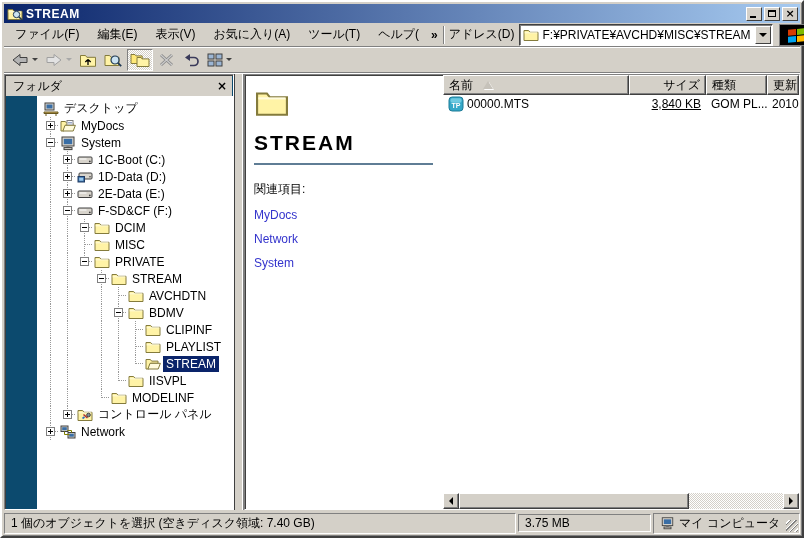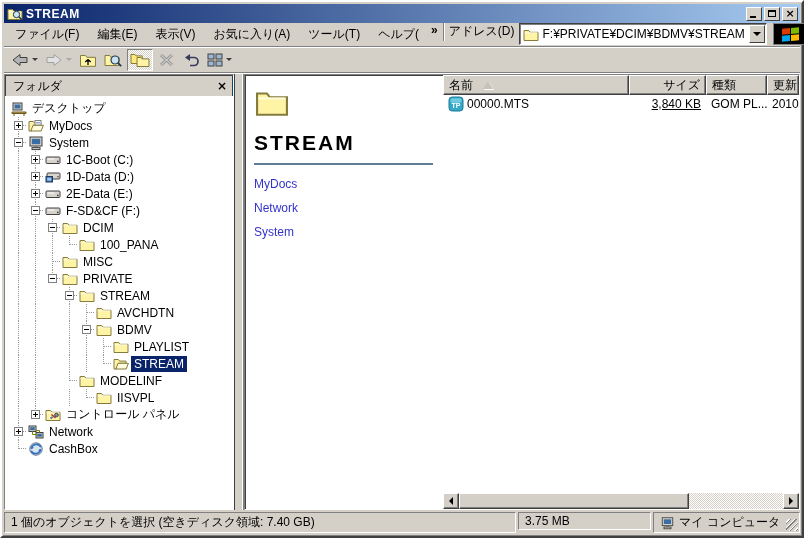--- a/index.html
+++ b/index.html
@@ -15,21 +15,21 @@
     background:linear-gradient(to right, var(--t1,#0a246a), var(--t2,#a6caf0)); }
   .titletext { color:#fff; font-weight:bold; font-size:12px; letter-spacing:.5px; flex:1; white-space:nowrap; overflow:hidden; }
   .winbtns { display:flex; gap:2px; }
   .winbtn { width:16px; height:14px; background:#d4d0c8; border:1px solid; border-color:#fff #404040 #404040 #fff;
     position:relative; padding:0; cursor:default; }
   .glyph-min { position:absolute; left:3px; bottom:2px; width:6px; height:2px; background:#000; }
   .glyph-max { position:absolute; left:3px; top:2px; width:8px; height:7px; border:1px solid #000; border-top-width:2px; }
   .glyph-close { position:absolute; inset:0; font:bold 11px "DejaVu Sans",sans-serif; line-height:12px; text-align:center; color:#000; }
 
   
-  .menurow { height:24px; flex:0 0 24px; display:flex; align-items:flex-start; border-bottom:1px solid #808080;
+  .menurow { height:24px; flex:0 0 24px; display:flex; align-items:center; border-bottom:1px solid #808080;
     box-shadow:0 1px 0 #ffffff; padding:0 2px; }
   .menu-item { padding:3px 9px; white-space:nowrap; }
   .chevron { padding:0 3px; font-weight:bold; color:#000; }
   .band-sep { width:2px; height:18px; border-left:1px solid #808080; border-right:1px solid #fff; margin:0 4px 0 2px; }
   .addr-label { white-space:nowrap; padding:0 4px 0 0; }
   .addr-combo { flex:1; height:22px; background:#fff; border:1px solid; border-color:#404040 #fff #fff #404040;
     box-shadow: inset 1px 1px 0 #808080; display:flex; align-items:center; gap:4px; padding:1px 1px 1px 3px; }
   .addr-text { flex:1; white-space:nowrap; overflow:hidden; }
   .combo-btn { width:16px; height:18px; background:#d4d0c8; border:1px solid; border-color:#fff #404040 #404040 #fff;
     display:flex; align-items:center; justify-content:center; padding:0; }
@@ -52,21 +52,21 @@
   
   .content { flex:1; display:flex; min-height:0; padding:1px 0 0 0; }
 
   .leftpane { flex:0 0 230px; display:flex; flex-direction:column; background:#0c4a6e;
     border:1px solid #808080; border-right-color:#fff; border-bottom-color:#fff;
     box-shadow: inset 1px 1px 0 #404040; min-height:0; }
   .paneheader { flex:0 0 20px; background:#d4d0c8; display:flex; align-items:center; padding:0 2px 0 7px;
     margin:1px 1px 0 1px; }
   .paneheader span { flex:1; }
   .pane-close { width:16px; height:15px; border:none; background:transparent; font:bold 12px "DejaVu Sans",sans-serif; line-height:13px; text-align:center; padding:0; }
-  .tree { flex:1; overflow:hidden; background:#fff; padding:4px 0 0 5px; position:relative; }
+  .tree { flex:1; overflow:hidden; background:#fff; padding:4px 0 0 5px; position:relative;margin-left:32px; }
   .trow { height:17px; display:flex; align-items:center; white-space:nowrap; }
   .tcell { width:17px; height:17px; position:relative; flex:0 0 17px; }
   .gv::before { content:''; position:absolute; left:8px; top:0; bottom:0; width:1px;
     background:repeating-linear-gradient(to bottom,#999 0 1px,transparent 1px 2px); }
   .exp::before { content:''; position:absolute; left:8px; top:0; bottom:0; width:1px;
     background:repeating-linear-gradient(to bottom,#999 0 1px,transparent 1px 2px); }
   .exp.last::before { bottom:8px; }
   .exp::after { content:''; position:absolute; left:9px; right:1px; top:8px; height:1px;
     background:repeating-linear-gradient(to right,#999 0 1px,transparent 1px 2px); }
   .pm { position:absolute; left:4px; top:4px; width:9px; height:9px; background:#fff; border:1px solid #808080; z-index:2; }
@@ -109,21 +109,21 @@
   .tri-l { width:0; height:0; border-top:4px solid transparent; border-bottom:4px solid transparent; border-right:4px solid #000; }
   .tri-r { width:0; height:0; border-top:4px solid transparent; border-bottom:4px solid transparent; border-left:4px solid #000; }
   .scroll-track { flex:1; position:relative;
     background-image:linear-gradient(45deg,#fff 25%,transparent 25%,transparent 75%,#fff 75%),
                      linear-gradient(45deg,#fff 25%,transparent 25%,transparent 75%,#fff 75%);
     background-size:2px 2px; background-position:0 0,1px 1px; background-color:#d4d0c8; }
   .scroll-thumb { position:absolute; left:0; top:0; height:16px; width:71%; background:#d4d0c8;
     border:1px solid; border-color:#fff #404040 #404040 #fff; box-shadow: inset -1px -1px 0 #808080; }
 
   
-  .statusbar { flex:0 0 22px; display:flex; gap:2px; margin-top:2px; align-items:flex-start;border-radius:7px; }
+  .statusbar { flex:0 0 22px; display:flex; gap:2px; margin-top:2px; align-items:center;border-radius:7px; }
   .status-panel { border:1px solid; border-color:#808080 #fff #fff #808080; padding:1px 6px; display:flex; align-items:center; gap:4px;
     white-space:nowrap; overflow:hidden; }
   .sp1 { flex:0 0 512px; }
   .sp2 { flex:0 0 133px; }
   .sp3 { flex:1; position:relative; padding-right:14px; }
   .grip { position:absolute; right:1px; bottom:1px; width:12px; height:12px;
     background:repeating-linear-gradient(135deg, transparent 0 2px, #fff 2px 3px, #808080 3px 4px); }
 
   .icon { display:inline-flex; align-items:center; justify-content:center; }
 </style>
@@ -167,21 +167,21 @@
     <span class="chevron">»</span>
     <div class="band-sep"></div>
     <span class="addr-label">アドレス(D)</span>
     <div class="addr-combo">
       <span class="icon">
           <svg width="16" height="15" viewBox="0 0 16 15">
             <path d="M1 3.5h4.6l1.4 1.8h8v8.2H1z" fill="#FFF3A6" stroke="#847B3C"></path>
             <path d="M1.6 5.8h12.8" stroke="#FFFBDD"></path>
           </svg>
         </span>
-      <span class="addr-text">F:¥PRIVATE¥DCIM¥BDMV¥STREAM</span>
+      <span class="addr-text">F:¥PRIVATE¥AVCHD¥MISC¥STREAM</span>
       <button class="combo-btn">
           <span class="arrow-down"></span>
         </button>
     </div>
     <div class="throbber">
         <svg width="24" height="18" viewBox="0 0 24 18">
           <g transform="skewY(-5) translate(3,4)">
             <rect x="0" y="0" width="8" height="6" fill="#D83B01"></rect>
             <rect x="9" y="0" width="8" height="6" fill="#7FBA00"></rect>
             <rect x="0" y="7" width="8" height="6" fill="#00A4EF"></rect>
@@ -375,33 +375,20 @@
               <svg width="16" height="15" viewBox="0 0 16 15">
                 <path d="M1 3.5h4.6l1.4 1.8h8v8.2H1z" fill="#FFF3A6" stroke="#847B3C"></path>
                 <path d="M1.6 5.8h12.8" stroke="#FFFBDD"></path>
               </svg>
             </span>
             <span class="tlabel">DCIM</span>
           </div>
           <div class="trow">
             <span class="tcell gv"></span>
             <span class="tcell gv"></span>
-            <span class="tcell gv"></span>
-            <span class="tcell exp last"></span>
-            <span class="ticon icon">
-              <svg width="16" height="15" viewBox="0 0 16 15">
-                <path d="M1 3.5h4.6l1.4 1.8h8v8.2H1z" fill="#FFF3A6" stroke="#847B3C"></path>
-                <path d="M1.6 5.8h12.8" stroke="#FFFBDD"></path>
-              </svg>
-            </span>
-            <span class="tlabel">100_PANA</span>
-          </div>
-          <div class="trow">
-            <span class="tcell gv"></span>
-            <span class="tcell gv"></span>
             <span class="tcell exp"></span>
             <span class="ticon icon">
               <svg width="16" height="15" viewBox="0 0 16 15">
                 <path d="M1 3.5h4.6l1.4 1.8h8v8.2H1z" fill="#FFF3A6" stroke="#847B3C"></path>
                 <path d="M1.6 5.8h12.8" stroke="#FFFBDD"></path>
               </svg>
             </span>
             <span class="tlabel">MISC</span>
           </div>
           <div class="trow">
@@ -469,20 +456,35 @@
             <span class="tcell"></span>
             <span class="tcell gv"></span>
             <span class="tcell gv"></span>
             <span class="tcell exp"></span>
             <span class="ticon icon">
               <svg width="16" height="15" viewBox="0 0 16 15">
                 <path d="M1 3.5h4.6l1.4 1.8h8v8.2H1z" fill="#FFF3A6" stroke="#847B3C"></path>
                 <path d="M1.6 5.8h12.8" stroke="#FFFBDD"></path>
               </svg>
             </span>
+            <span class="tlabel">CLIPINF</span>
+          </div>
+          <div class="trow">
+            <span class="tcell gv"></span>
+            <span class="tcell gv"></span>
+            <span class="tcell"></span>
+            <span class="tcell gv"></span>
+            <span class="tcell gv"></span>
+            <span class="tcell exp"></span>
+            <span class="ticon icon">
+              <svg width="16" height="15" viewBox="0 0 16 15">
+                <path d="M1 3.5h4.6l1.4 1.8h8v8.2H1z" fill="#FFF3A6" stroke="#847B3C"></path>
+                <path d="M1.6 5.8h12.8" stroke="#FFFBDD"></path>
+              </svg>
+            </span>
             <span class="tlabel">PLAYLIST</span>
           </div>
           <div class="trow">
             <span class="tcell gv"></span>
             <span class="tcell gv"></span>
             <span class="tcell"></span>
             <span class="tcell gv"></span>
             <span class="tcell gv"></span>
             <span class="tcell exp last"></span>
             <span class="ticon icon">
@@ -490,42 +492,42 @@
                 <path d="M1 3.5h4.4l1.2 1.6h6.4v2.2H5.6L3.8 13H1z" fill="#FFF3A6" stroke="#847B3C"></path>
                 <path d="M5 7.3h10.4L13.2 13H2.9z" fill="#FFFBDD" stroke="#847B3C"></path>
               </svg>
             </span>
             <span class="tlabel sel">STREAM</span>
           </div>
           <div class="trow">
             <span class="tcell gv"></span>
             <span class="tcell gv"></span>
             <span class="tcell"></span>
+            <span class="tcell gv"></span>
             <span class="tcell exp last"></span>
             <span class="ticon icon">
               <svg width="16" height="15" viewBox="0 0 16 15">
                 <path d="M1 3.5h4.6l1.4 1.8h8v8.2H1z" fill="#FFF3A6" stroke="#847B3C"></path>
                 <path d="M1.6 5.8h12.8" stroke="#FFFBDD"></path>
               </svg>
             </span>
+            <span class="tlabel">IISVPL</span>
+          </div>
+          <div class="trow">
+            <span class="tcell gv"></span>
+            <span class="tcell gv"></span>
+            <span class="tcell"></span>
+            <span class="tcell exp last"></span>
+            <span class="ticon icon">
+              <svg width="16" height="15" viewBox="0 0 16 15">
+                <path d="M1 3.5h4.6l1.4 1.8h8v8.2H1z" fill="#FFF3A6" stroke="#847B3C"></path>
+                <path d="M1.6 5.8h12.8" stroke="#FFFBDD"></path>
+              </svg>
+            </span>
             <span class="tlabel">MODELINF</span>
-          </div>
-          <div class="trow">
-            <span class="tcell gv"></span>
-            <span class="tcell gv"></span>
-            <span class="tcell"></span>
-            <span class="tcell gv"></span>
-            <span class="tcell exp last"></span>
-            <span class="ticon icon">
-              <svg width="16" height="15" viewBox="0 0 16 15">
-                <path d="M1 3.5h4.6l1.4 1.8h8v8.2H1z" fill="#FFF3A6" stroke="#847B3C"></path>
-                <path d="M1.6 5.8h12.8" stroke="#FFFBDD"></path>
-              </svg>
-            </span>
-            <span class="tlabel">IISVPL</span>
           </div>
           <div class="trow">
             <span class="tcell gv"></span>
             <span class="tcell exp last">
               <span class="pm plus"></span>
             </span>
             <span class="ticon icon">
               <svg width="16" height="15" viewBox="0 0 16 15">
                 <path d="M1 3.5h4.6l1.4 1.8h8v8.2H1z" fill="#FFF3A6" stroke="#847B3C"></path>
                 <path d="M1.6 5.8h12.8" stroke="#FFFBDD"></path>
@@ -543,49 +545,37 @@
             <span class="ticon icon">
               <svg width="16" height="16" viewBox="0 0 16 16">
                 <rect x="1" y="2" width="7" height="5.5" fill="#D8D4CC" stroke="#404040"></rect>
                 <rect x="2.2" y="3.2" width="4.6" height="3" fill="#3A6EA5"></rect>
                 <rect x="8" y="8.5" width="7" height="5.5" fill="#D8D4CC" stroke="#404040"></rect>
                 <rect x="9.2" y="9.7" width="4.6" height="3" fill="#3A6EA5"></rect>
                 <path d="M4.5 7.5v3h5M11.5 8.5v-2h-4" stroke="#808000" fill="none"></path>
               </svg>
             </span>
             <span class="tlabel">Network</span>
-          </div>
-          <div class="trow">
-            <span class="tcell exp last"></span>
-            <span class="ticon icon">
-              <svg width="16" height="16" viewBox="0 0 16 16">
-                <circle cx="8" cy="8" r="6.2" fill="#D8E4F0" stroke="#607080"></circle>
-                <path d="M12.8 6.2A5 5 0 0 0 3.4 7.6" fill="none" stroke="#2F6FC0" stroke-width="1.6"></path>
-                <path d="M2.6 5.2l.6 3 2.8-1.4z" fill="#2F6FC0"></path>
-                <path d="M3.2 9.8a5 5 0 0 0 9.4-1.4" fill="none" stroke="#2F6FC0" stroke-width="1.6"></path>
-                <path d="M13.4 10.8l-.6-3-2.8 1.4z" fill="#2F6FC0"></path>
-              </svg>
-            </span>
-            <span class="tlabel">CashBox</span>
           </div>
         </div>
     </div>
 
     <div class="splitter"></div>
 
     <div class="rightpane">
       <div class="webview">
         <span class="icon">
             <svg width="36" height="32" viewBox="0 0 16 15">
               <path d="M1 3.5h4.6l1.4 1.8h8v8.2H1z" fill="#FFF3A6" stroke="#847B3C"></path>
               <path d="M1.6 5.8h12.8" stroke="#FFFBDD"></path>
             </svg>
           </span>
         <div class="wv-title">STREAM</div>
         <div class="wv-rule"></div>
+        <div class="wv-related">関連項目:</div>
         <div id="wv-links">
             <div class="wv-link">MyDocs</div>
             <div class="wv-link">Network</div>
             <div class="wv-link">System</div>
           </div>
       </div>
 
       <div class="listpane">
         <div class="listheader" id="listheader">
             <div class="lh-col" style="flex: 0 0 186px;">

